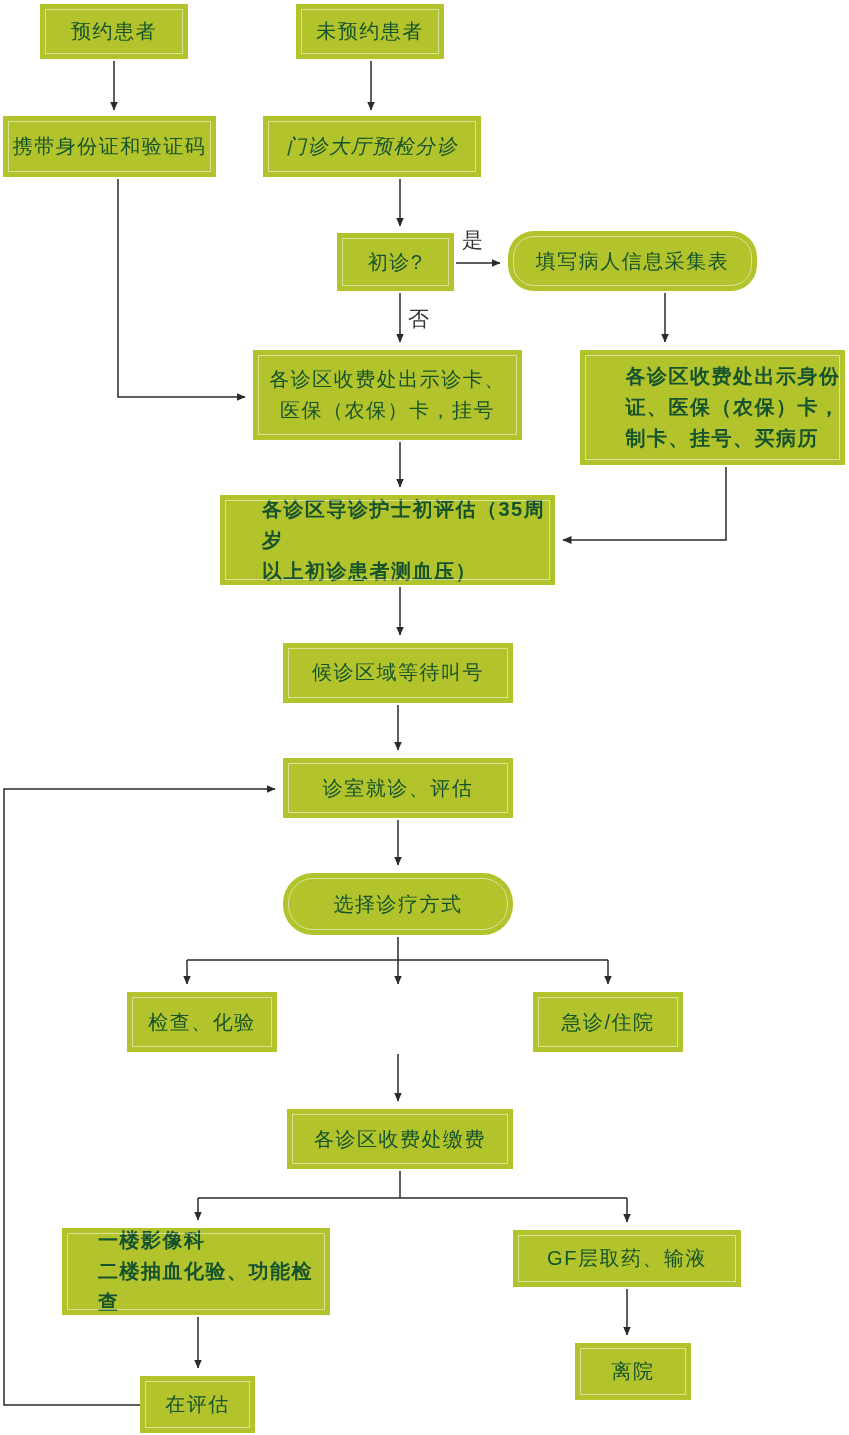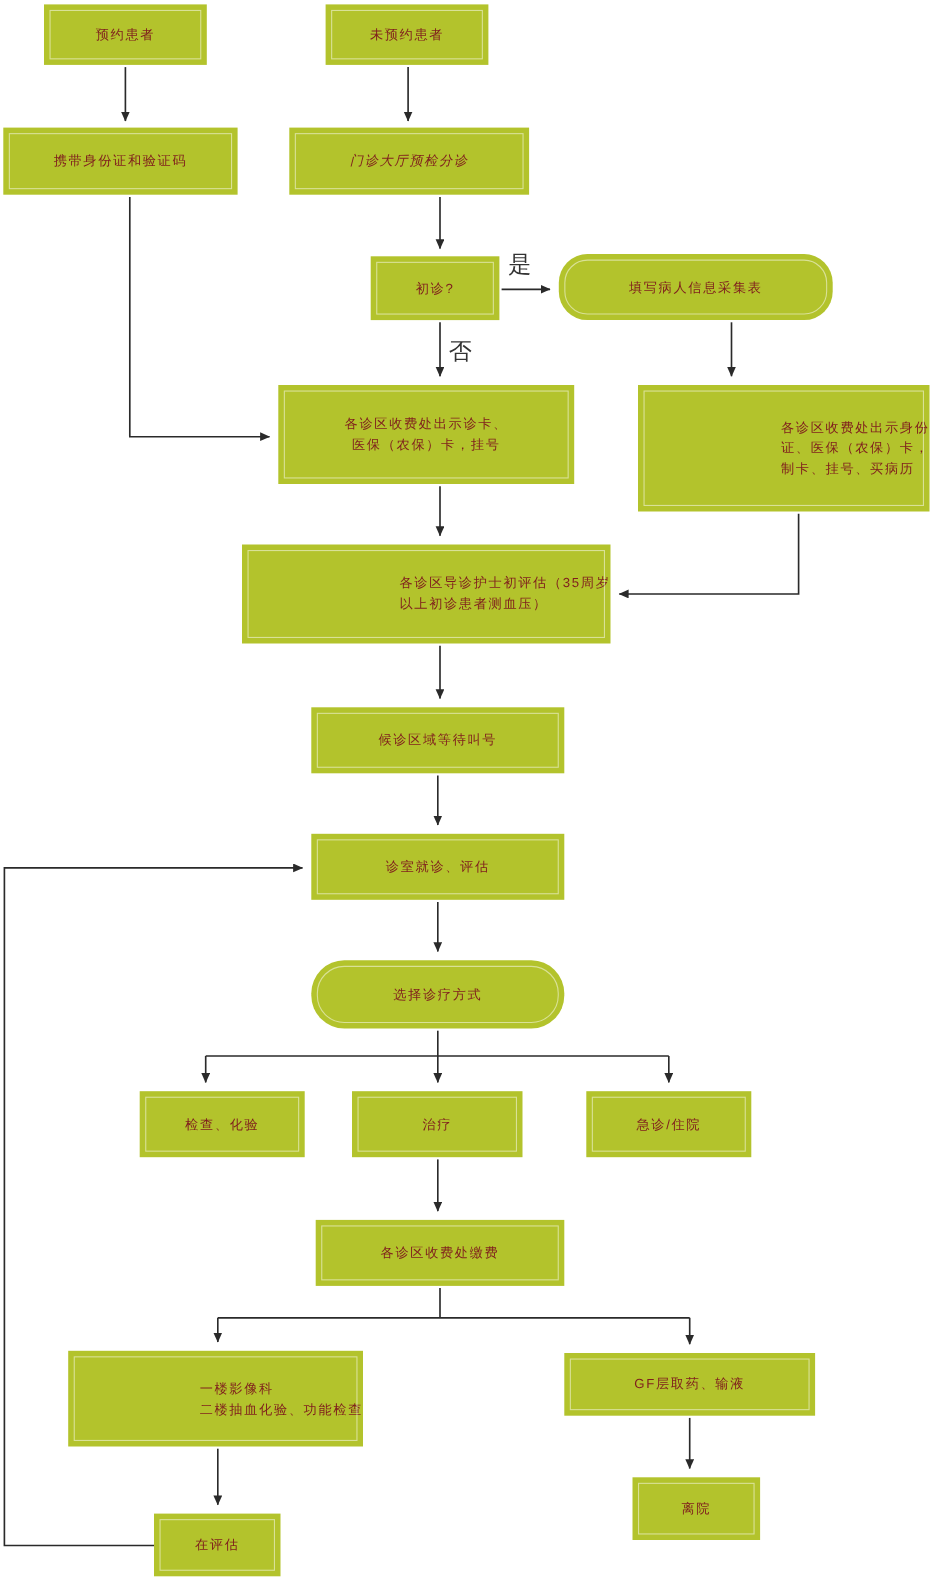--- a/index.html
+++ b/index.html
@@ -7,31 +7,31 @@
   .canvas{
     position:relative;
     width:849px;height:1435px;
     background:#ffffff;
     overflow:hidden;
   }
   .edges{position:absolute;left:0;top:0;width:849px;height:1435px;}
   .node{
     position:absolute;
     background:#b3c32c;
-    color:#7f1d1d;
+    color:#14532d;
     box-sizing:border-box;
     display:flex;align-items:center;justify-content:center;
-    font-size:12px;
+    font-size:20px;
     letter-spacing:1.5px;
     text-align:center;
     outline:1px solid rgba(255,255,255,0.5);
     outline-offset:-6px;
   }
   .node .label{white-space:pre-line;line-height:1.55;}
-  .node.align-left{justify-content:flex-end;text-align:left;}
+  .node.align-left{justify-content:center;text-align:left;font-weight:bold;}
   .edge-label{
     position:absolute;
     color:#333333;
     font-size:21px;
     letter-spacing:0;
   }
 </style>
 </head>
 <body>
 
@@ -124,23 +124,20 @@
   </div>
 
   <div class="node" style="left:283px;top:873px;width:230px;height:62px;border-radius:30px;">
     <span class="label">选择诊疗方式</span>
   </div>
 
   <div class="node" style="left:112px;top:992px;width:150px;height:60px;margin-left:15px;">
     <span class="label">检查、化验</span>
   </div>
 
-  <div class="node" style="left:320px;top:992px;width:155px;height:60px;">
-    <span class="label">治疗</span>
-  </div>
 
   <div class="node" style="left:533px;top:992px;width:150px;height:60px;">
     <span class="label">急诊/住院</span>
   </div>
 
   <div class="node" style="left:287px;top:1109px;width:226px;height:60px;">
     <span class="label">各诊区收费处缴费</span>
   </div>
 
   <div class="node align-left" style="left:62px;top:1228px;width:268px;height:87px;padding-left:36px;">

